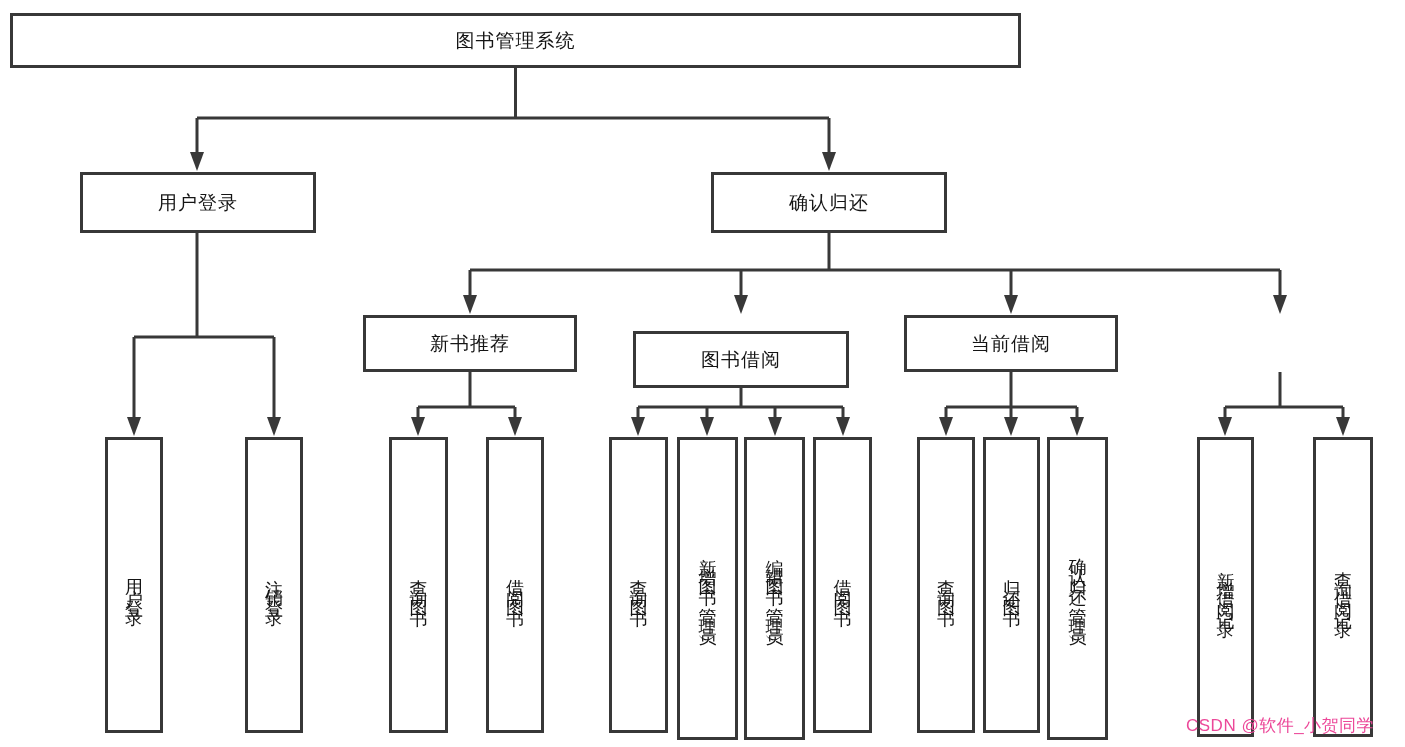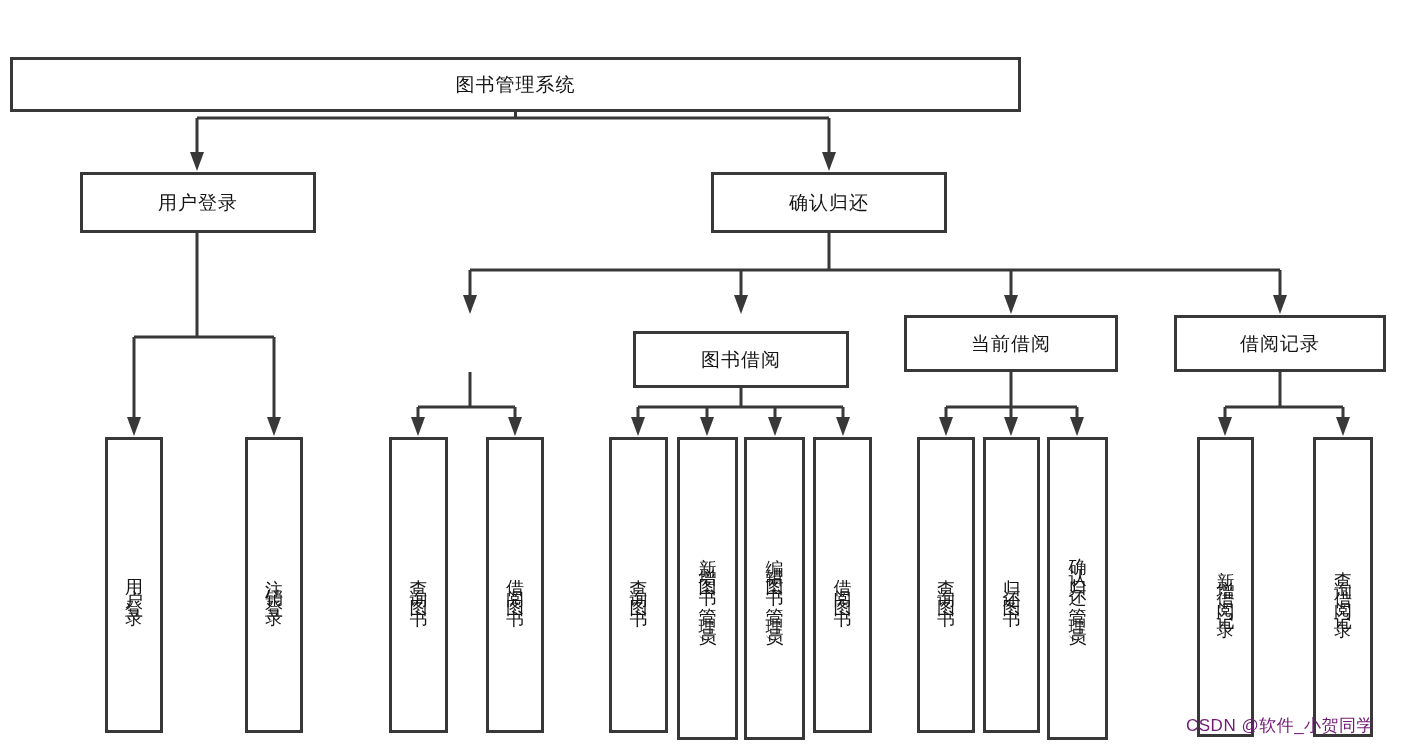--- a/index.html
+++ b/index.html
@@ -16,21 +16,21 @@
     font-size:19px;color:#151515;letter-spacing:1px;white-space:nowrap;
   }
   .vtext{
     writing-mode:vertical-rl;text-orientation:mixed;
     font-size:18px;color:#151515;letter-spacing:10px;line-height:1;
     white-space:nowrap;
   }
   #connectors{position:absolute;left:0;top:0;z-index:1;}
   #watermark{
     position:absolute;left:1186px;top:714px;z-index:5;
-    font-size:17px;color:#701a75;letter-spacing:0.5px;white-space:nowrap;
+    font-size:17px;color:#ec4899;letter-spacing:0.5px;white-space:nowrap;
   }
 </style>
 </head>
 <body>
 
 <div id="stage">
 
   <svg id="connectors" width="1405" height="747" viewBox="0 0 1405 747">
     <g stroke="#383838" stroke-width="3" fill="none">
 
@@ -67,39 +67,39 @@
       <polygon points="768,417 782,417 775,436"></polygon>
       <polygon points="836,417 850,417 843,436"></polygon>
       <polygon points="939,417 953,417 946,436"></polygon>
       <polygon points="1004,417 1018,417 1011,436"></polygon>
       <polygon points="1070,417 1084,417 1077,436"></polygon>
       <polygon points="1218,417 1232,417 1225,436"></polygon>
       <polygon points="1336,417 1350,417 1343,436"></polygon>
     </g>
   </svg>
 
-  <div class="box" style="left:10px;top:13px;width:1011px;height:55px;margin-top:44px;">
+  <div class="box" style="left:10px;top:13px;width:1011px;height:55px;">
     <span class="hlabel">图书管理系统</span>
   </div>
 
   <div class="box" style="left:80px;top:172px;width:236px;height:61px;">
     <span class="hlabel">用户登录</span>
   </div>
   <div class="box" style="left:711px;top:172px;width:236px;height:61px;">
     <span class="hlabel">确认归还</span>
   </div>
 
+  <div class="box" style="left:363px;top:315px;width:214px;height:57px;">
+    <span class="hlabel">新书推荐</span>
+  </div>
   <div class="box" style="left:633px;top:315px;width:216px;height:57px;margin-top:16px;">
     <span class="hlabel">图书借阅</span>
   </div>
   <div class="box" style="left:904px;top:315px;width:214px;height:57px;">
     <span class="hlabel">当前借阅</span>
-  </div>
-  <div class="box" style="left:1174px;top:315px;width:212px;height:57px;">
-    <span class="hlabel">借阅记录</span>
   </div>
 
   <div class="box" style="left:105px;top:437px;width:58px;height:296px;">
     <span class="vtext">用户登录</span>
   </div>
   <div class="box" style="left:245px;top:437px;width:58px;height:296px;">
     <span class="vtext">注销登录</span>
   </div>
 
   <div class="box" style="left:389px;top:437px;width:59px;height:296px;">

